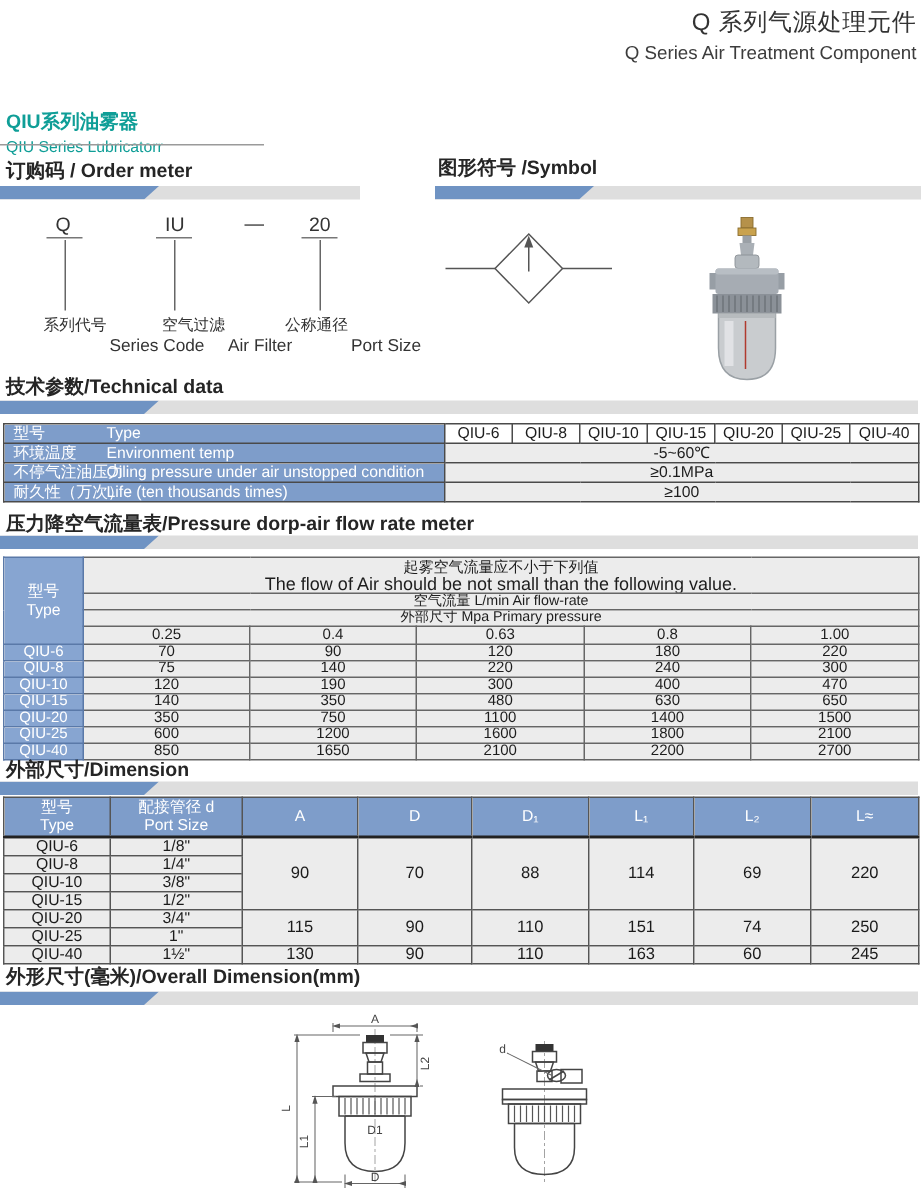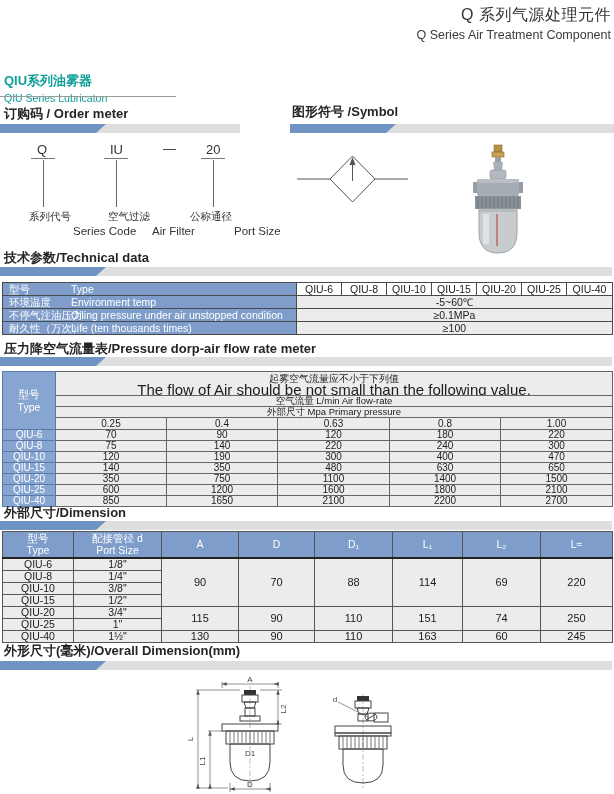--- a/index.html
+++ b/index.html
@@ -43,21 +43,21 @@
   .ttable td.lbl .zh { display:inline-block; width:62px; }
   .ttable td.model { background:#fff; text-align:center; color:#1d1d1d; }
   .ttable td.val { background:#ececec; text-align:center; color:#1d1d1d; }
 
   
   .ftable { position:absolute; left:2px; top:371px; width:610px; font-size:10px; border:1px solid #3a3a3a; }
   .ftable td { border:1px solid #666; background:#ececec; text-align:center; color:#1d1d1d; height:10px; line-height:10px; padding:0; }
   .ftable td.blue { background:#87a5d1; color:#fff; border-color:#5a79a8; }
   .ftable td.typecell { font-size:10.5px; line-height:13px; }
   .ftable td.note { height:24px; line-height:11px; }
-  .ftable .nzh { font-size:10px; } .ftable .nen { font-size:15px; }
+  .ftable .nzh { font-size:10px; } .ftable .nen { font-size:12px; }
   .ftable td.sub { height:10px; font-size:9.5px; }
   .ftable td.press { height:11px; line-height:11px;margin-top:44px; }
 
   
   .dtable { position:absolute; left:2px; top:531px; width:610px; font-size:10.5px; border:1.5px solid #2c2c2c; }
   .dtable td { border:1px solid #555; text-align:center; color:#1b1b1b; background:#ececec; height:11px; line-height:11px; padding:0; }
   .dtable td.hblue { background:#7e9dca; color:#fff; height:26px; line-height:12px; border-bottom:2px solid #222; }
   .dtable td.big { font-size:11px; }
 
   

